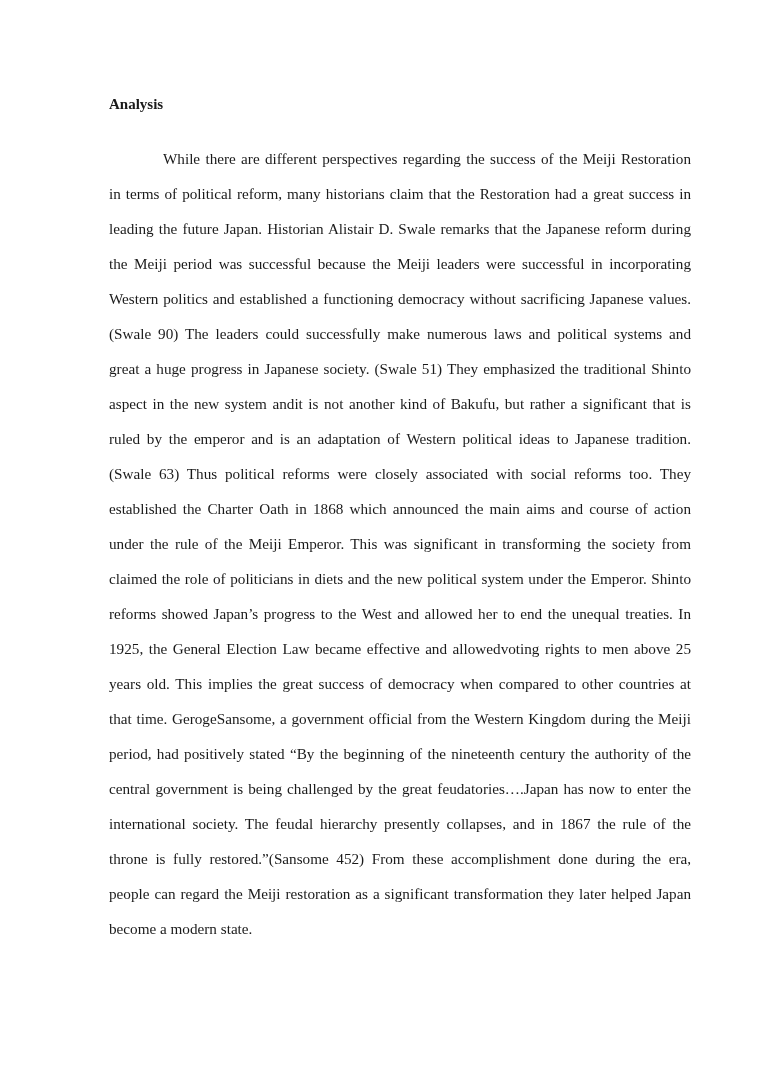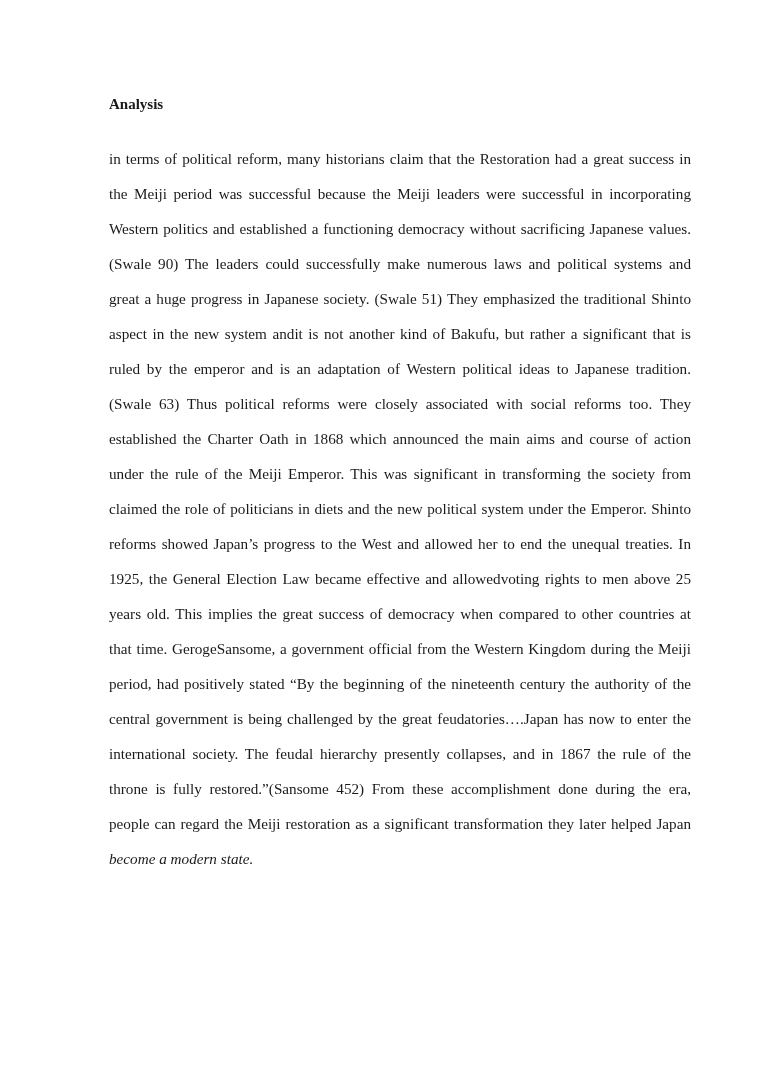--- a/index.html
+++ b/index.html
@@ -45,31 +45,32 @@
       text-align: justify;
       text-align-last: justify;
       white-space: nowrap;
       overflow: visible;
     }
     .line.first {
       padding-left: 54px;
     }
     .line.last {
       text-align-last: left;
-      font-style: italic;
     }
   </style>
 </head>
 <body>
 
 <div class="page">
   <div class="heading">Analysis</div>
 
   <div class="body-text">
+    <span class="line first">While there are different perspectives regarding the success of the Meiji Restoration</span>
     <span class="line">in terms of political reform, many historians claim that the Restoration had a great success in</span>
+    <span class="line">leading the future Japan. Historian Alistair D. Swale remarks that the Japanese reform during</span>
     <span class="line">the Meiji period was successful because the Meiji leaders were successful in incorporating</span>
     <span class="line">Western politics and established a functioning democracy without sacrificing Japanese values.</span>
     <span class="line">(Swale 90) The leaders could successfully make numerous laws and political systems and</span>
     <span class="line">great a huge progress in Japanese society. (Swale 51) They emphasized the traditional Shinto</span>
     <span class="line">aspect in the new system andit is not another kind of Bakufu, but rather a significant that is</span>
     <span class="line">ruled by the emperor and is an adaptation of Western political ideas to Japanese tradition.</span>
     <span class="line">(Swale 63) Thus political reforms were closely associated with social reforms too. They</span>
     <span class="line">established the Charter Oath in 1868 which announced the main aims and course of action</span>
     <span class="line">under the rule of the Meiji Emperor. This was significant in transforming the society from</span>
     <span class="line">claimed the role of politicians in diets and the new political system under the Emperor. Shinto</span>

